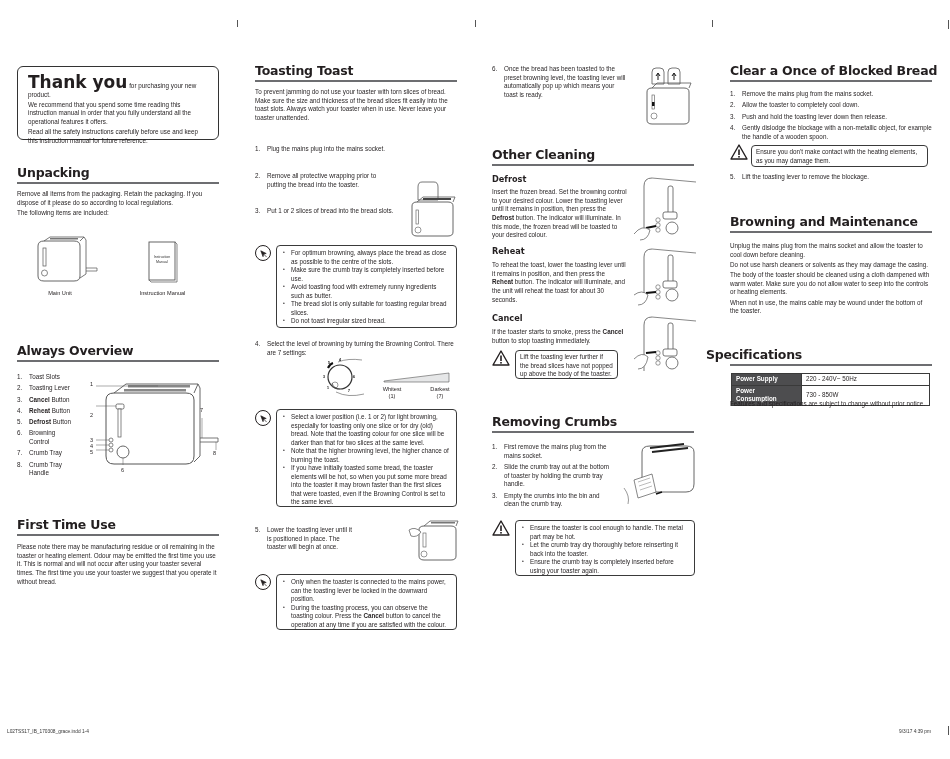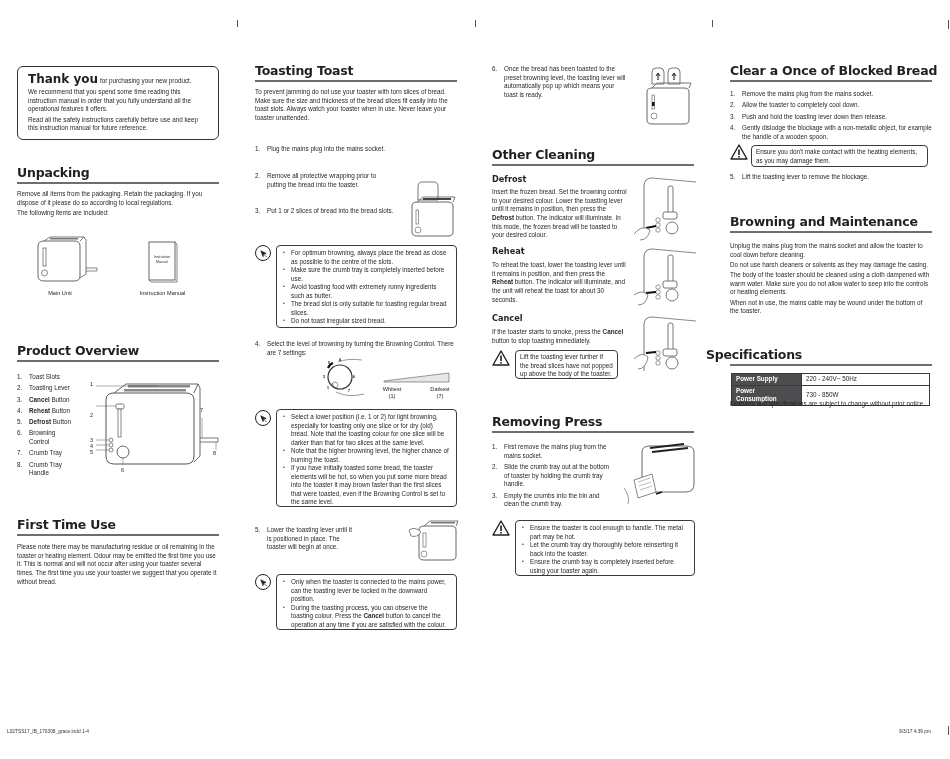--- a/index.html
+++ b/index.html
@@ -18,21 +18,21 @@
   ol.steps { list-style: none; }
   ol.steps li { position: relative; padding-left: 12px; margin-bottom: 2.6px; }
   ol.steps li .n { position: absolute; left: 0; top: 0; }
 
   .box { position: absolute; border: 1px solid #3a3a3a; border-radius: 4px; padding: 3px 5px; background: #fff; }
   .box ul { list-style: none; }
   .box ul li { position: relative; padding-left: 9px; }
   .box ul li::before { content: "\2022"; position: absolute; left: 1px; top: 0; font-size: 5px; }
 
   .thankbox { border-radius: 6px; padding: 6px 10px; border: 1.2px solid #333; }
-  .thank-big { font-family: "DejaVu Sans", sans-serif; font-weight: bold; font-size: 12px; }
+  .thank-big { font-family: "DejaVu Sans", sans-serif; font-weight: bold; font-size: 17px; }
 
   .icon-circle { position: absolute; width: 16px; height: 16px; border: 1.3px solid #231f20; border-radius: 50%; display: flex; align-items: center; justify-content: center; font-size: 9px; }
   .icon-warn { position: absolute; width: 18px; height: 16px; }
 
   .spec-table { position: absolute; border-collapse: collapse; font-size: 6.3px; }
   .spec-table td { border: 1px solid #3a3a3a; padding: 1px 4px; height: 11px; }
   .spec-table td.k { background: #4d4d4f; color: #fff; font-weight: bold; width: 70px; }
   .spec-table td.v { width: 128px; }
 
   .caption { position: absolute; font-size: 5.6px; text-align: center; }
@@ -80,21 +80,21 @@
 <div style="position:absolute;left:147px;top:240px">
   <svg width="32" height="44" viewBox="0 0 32 44">
     <rect x="2" y="2" width="26" height="38" fill="#fff" stroke="#555" stroke-width="0.9"></rect>
     <path d="M28 2 L30 4 L30 42 L4 42 L2 40" fill="none" stroke="#555" stroke-width="0.7"></path>
     <text x="15" y="18" font-size="3.6" text-anchor="middle" font-family="Liberation Sans, sans-serif" fill="#333">Instruction</text>
     <text x="15" y="23" font-size="3.6" text-anchor="middle" font-family="Liberation Sans, sans-serif" fill="#333">Manual</text>
   </svg>
 </div>
 <div class="caption" style="left:130px;top:290px;width:65px">Instruction Manual</div>
 
-<div class="h2" style="left:17px;top:343px">Product Overview</div>
+<div class="h2" style="left:17px;top:343px">Always Overview</div>
 <div class="rule" style="left:17px;top:360px;width:202px"></div>
 
 <div class="txt" style="left:17px;top:373px;width:70px">
   <ol class="steps">
     <li><span class="n">1.</span><span>Toast Slots</span></li>
     <li><span class="n">2.</span><span>Toasting Lever</span></li>
     <li><span class="n">3.</span><b>Cancel</b><span> Button</span></li>
     <li><span class="n">4.</span><b>Reheat</b><span> Button</span></li>
     <li><span class="n">5.</span><b>Defrost</b><span> Button</span></li>
     <li style="width:45px"><span class="n">6.</span><span>Browning Control</span></li>
@@ -338,21 +338,21 @@
     <rect x="31" y="34" width="14" height="7" rx="2" fill="#fff" stroke="#555" stroke-width="0.8"></rect>
     <circle cx="26" cy="38" r="2.2" fill="none" stroke="#555" stroke-width="0.6"></circle>
     <circle cx="26" cy="43" r="2.2" fill="none" stroke="#555" stroke-width="0.6"></circle>
     <circle cx="26" cy="48" r="2.2" fill="none" stroke="#555" stroke-width="0.6"></circle>
     <circle cx="40" cy="48" r="6" fill="#fff" stroke="#555" stroke-width="0.8"></circle>
     <path d="M14 38 L24 37" stroke="#111" stroke-width="2"></path>
     <path d="M2 44 Q10 36 16 42 Q14 54 6 54" fill="#fff" stroke="#555" stroke-width="0.7"></path>
   </svg>
 </div>
 
-<div class="h2" style="left:492px;top:414px">Removing Press</div>
+<div class="h2" style="left:492px;top:414px">Removing Crumbs</div>
 <div class="rule" style="left:492px;top:431px;width:202px"></div>
 <div class="txt" style="left:492px;top:443px;width:120px">
   <ol class="steps">
     <li><span class="n">1.</span><span>First remove the mains plug from the mains socket.</span></li>
     <li><span class="n">2.</span><span>Slide the crumb tray out at the bottom of toaster by holding the crumb tray handle.</span></li>
     <li><span class="n">3.</span><span>Empty the crumbs into the bin and clean the crumb tray.</span></li>
   </ol>
 </div>
 <div style="position:absolute;left:622px;top:440px">
   <svg width="74" height="68" viewBox="0 0 74 68">

